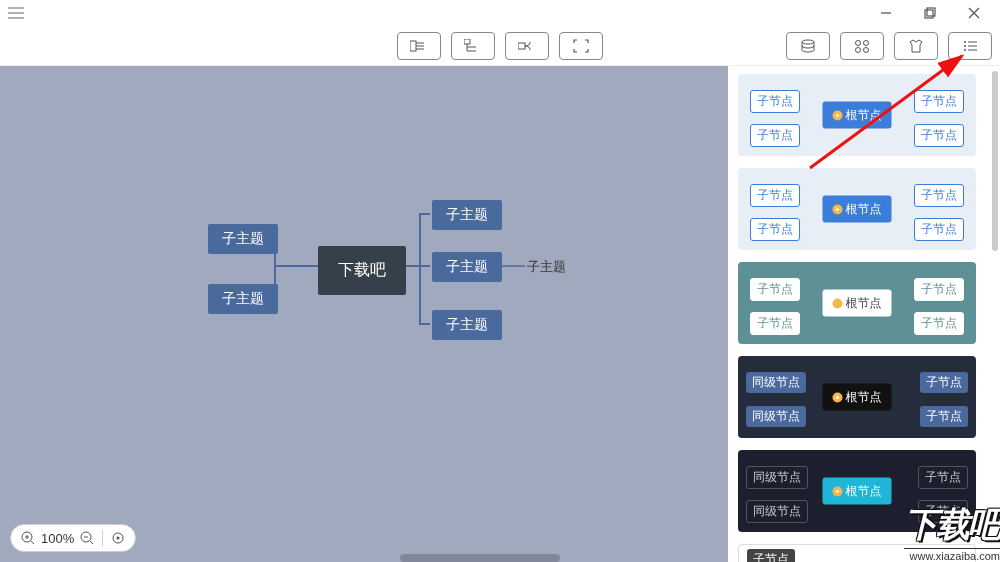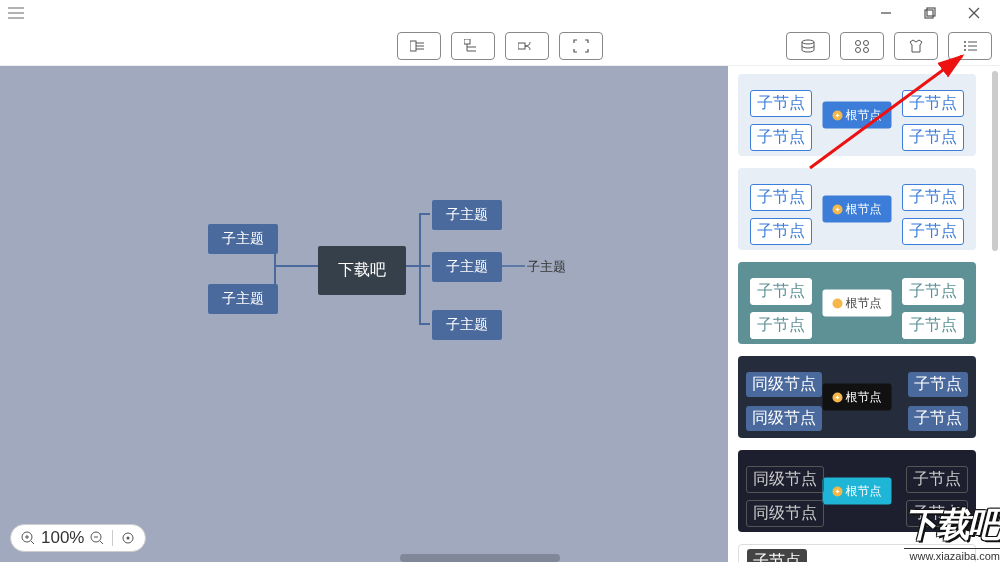--- a/index.html
+++ b/index.html
@@ -16,37 +16,37 @@
     .tool-btn { width: 44px; height: 28px; border: 1px solid #888; border-radius: 4px; display: flex; align-items: center; justify-content: center; cursor: pointer; background: #fff; color: #444; }
     
     .main { display: flex; height: calc(100% - 66px); }
     .canvas { width: 728px; background: #a0a9be; position: relative; overflow: hidden; }
     
     
     .node { position: absolute; background: #4a6a9e; color: #fff; padding: 6px 14px; font-size: 14px; border-radius: 2px; }
     .node-root { background: #36404a; padding: 14px 20px; font-size: 16px; }
     .node-plain { position: absolute; color: #333; font-size: 13px; }
     
-    .zoom-bar { position: absolute; bottom: 10px; left: 10px; background: #fff; border: 1px solid #ccc; border-radius: 14px; height: 28px; display: flex; align-items: center; padding: 0 10px; gap: 6px; font-size: 17px; color: #333; }
+    .zoom-bar { position: absolute; bottom: 10px; left: 10px; background: #fff; border: 1px solid #ccc; border-radius: 14px; height: 28px; display: flex; align-items: center; padding: 0 10px; gap: 6px; font-size: 13px; color: #333; }
     .zoom-div { width: 1px; height: 16px; background: #ccc; margin: 0 2px; }
     .zbtn { cursor: pointer; display: flex; align-items: center; }
     
     .canvas-scroll { position: absolute; bottom: 0; left: 400px; width: 160px; height: 8px; background: rgba(0,0,0,0.2); border-radius: 4px; }
     
     
     .sidebar { flex: 1; padding: 8px 10px 8px 10px; overflow-y: auto; background: #fff; position: relative; }
     .theme-card { width: 238px; height: 82px; margin-bottom: 12px; border-radius: 4px; position: relative; display: flex; align-items: center; justify-content: center; }
     .tc-1 { background: #e8eef5; }
     .tc-2 { background: #e8eef5; }
     .tc-3 { background: #5d9196; }
     .tc-4 { background: #252d3c; }
     .tc-5 { background: #1d1f2e; }
     .tc-6 { background: #fff; border: 1px solid #ddd; }
     .tc-root { position: absolute; left: 50%; top: 50%; transform: translate(-50%,-50%); padding: 5px 10px; font-size: 12px; border-radius: 3px; color: #fff; display: flex; align-items: center; gap: 3px; }
-    .tc-leaf { position: absolute; font-size: 16px; padding: 2px 6px; border-radius: 3px; }
+    .tc-leaf { position: absolute; font-size: 12px; padding: 2px 6px; border-radius: 3px; }
     .leaf-box { border: 1px solid; background: #fff; }
     
     .star { display: inline-block; width: 10px; height: 10px; background: #f5b74a; border-radius: 50%; font-size: 7px; color: #fff; text-align: center; line-height: 10px; }
     .gear { display: inline-block; width: 10px; height: 10px; background: #f5b74a; border-radius: 50%; }
     
     
     .arrow { position: absolute; pointer-events: none; }
     
     
     .watermark { position: absolute; right: 0; bottom: 0; pointer-events: none; }

